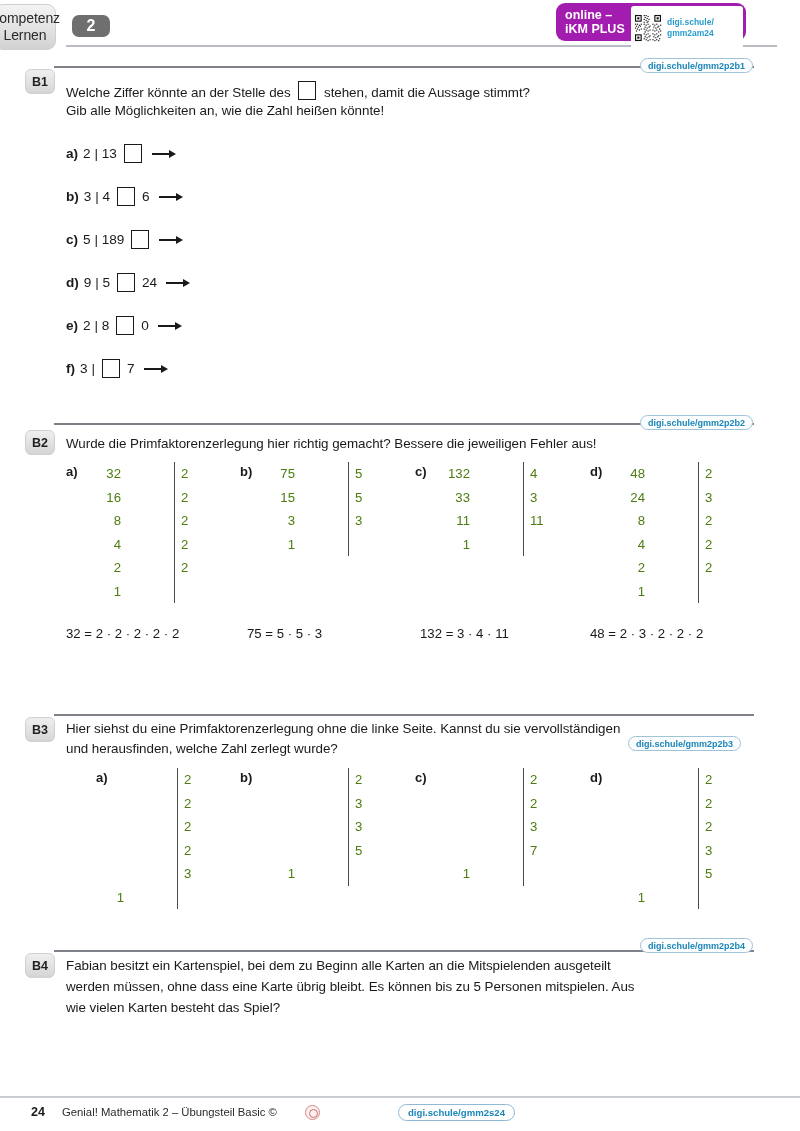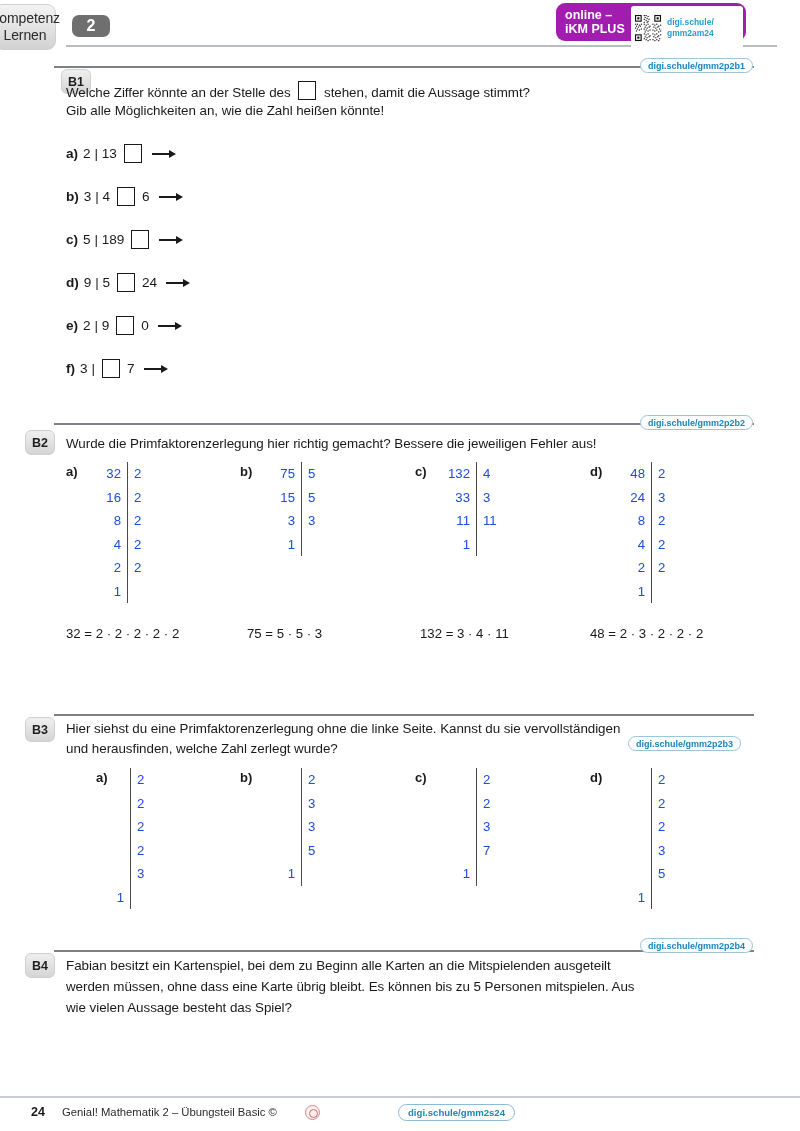--- a/index.html
+++ b/index.html
@@ -213,21 +213,22 @@
     font-size: 13px;
     font-weight: bold;
     color: #1a1a1a;
     top: 0;
   }
   .frow {
     display: flex;
     align-items: center;
     height: 23.5px;
     font-size: 13.2px;
-    color: #1d4ed8;
+    color: #4d7c0f;
+    gap: 47px;
   }
   .frow .left {
     width: 42px;
     text-align: right;
     padding-right: 6px;
   }
   .frow .right {
     width: 40px;
     text-align: left;
     padding-left: 6px;
@@ -409,21 +410,21 @@
       </svg>
       <div class="ob-link">
         <div>digi.schule/</div>
         <div>gmm2am24</div>
       </div>
     </div>
   </div>
 </div>
 
 <div class="section-rule" style="left:54px; top:66px; width:700px;"></div>
-<div class="sec-badge" style="left:25px; top:69px;margin-left:36px;">B1</div>
+<div class="sec-badge" style="left:25px; top:69px;">B1</div>
 <div class="link-pill" style="left:640px; top:58px;">digi.schule/gmm2p2b1</div>
 
 <div class="q-text" style="left:66px; top:81px; white-space:nowrap;">
   <span>Welche Ziffer könnte an der Stelle des</span>
   <span class="ansbox" style="vertical-align:-3px;"></span>
   <span>stehen, damit die Aussage stimmt?</span>
 </div>
 <div class="q-text" style="left:66px; top:101px;">Gib alle Möglichkeiten an, wie die Zahl heißen könnte!</div>
 
 <div class="b1-item" style="left:66px; top:144px;">
@@ -447,21 +448,21 @@
 </div>
 <div class="b1-item" style="left:66px; top:273px;">
   <span class="lbl">d)</span>
   <span class="tok">9 | 5</span>
   <span class="ansbox"></span>
   <span class="tok">24</span>
   <span class="arrow"></span>
 </div>
 <div class="b1-item" style="left:66px; top:316px;">
   <span class="lbl">e)</span>
-  <span class="tok">2 | 9</span>
+  <span class="tok">2 | 8</span>
   <span class="ansbox"></span>
   <span class="tok">0</span>
   <span class="arrow"></span>
 </div>
 <div class="b1-item" style="left:66px; top:359px;">
   <span class="lbl">f)</span>
   <span class="tok">3 |</span>
   <span class="ansbox"></span>
   <span class="tok">7</span>
   <span class="arrow"></span>
@@ -696,19 +697,19 @@
         <div class="right"></div>
       </div>
   </div>
 </div>
 
 <div class="section-rule" style="left:54px; top:950px; width:700px;"></div>
 <div class="sec-badge" style="left:25px; top:953px;">B4</div>
 <div class="link-pill" style="left:640px; top:938px;">digi.schule/gmm2p2b4</div>
 <div class="q-text" style="left:66px; top:956px;">Fabian besitzt ein Kartenspiel, bei dem zu Beginn alle Karten an die Mitspielenden ausgeteilt</div>
 <div class="q-text" style="left:66px; top:977px;">werden müssen, ohne dass eine Karte übrig bleibt. Es können bis zu 5 Personen mitspielen. Aus</div>
-<div class="q-text" style="left:66px; top:998px;">wie vielen Aussage besteht das Spiel?</div>
+<div class="q-text" style="left:66px; top:998px;">wie vielen Karten besteht das Spiel?</div>
 
 <div class="footer-rule"></div>
 <div class="footer-page">24</div>
 <div class="footer-text">Genial! Mathematik 2 – Übungsteil Basic ©</div>
 <div class="footer-logo"></div>
 <div class="footer-pill">digi.schule/gmm2s24</div>
 
 </body></html>

